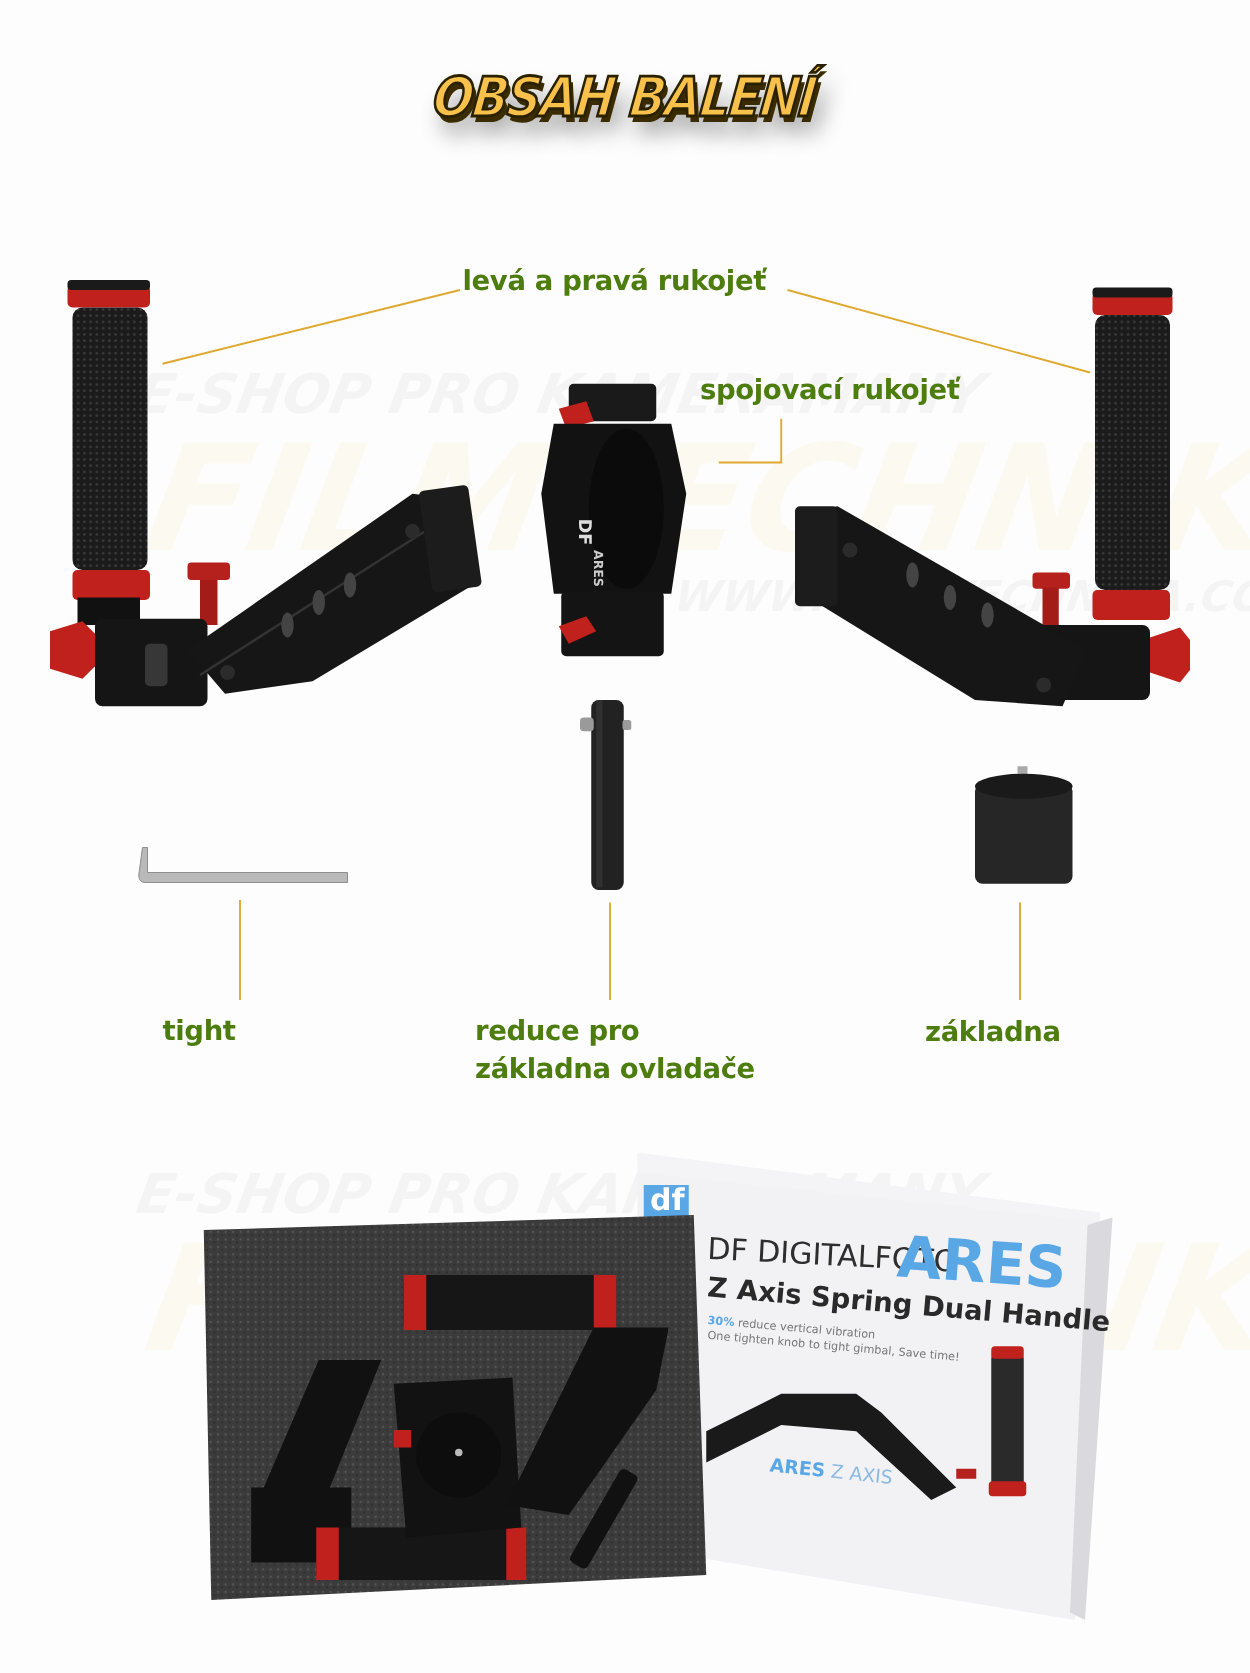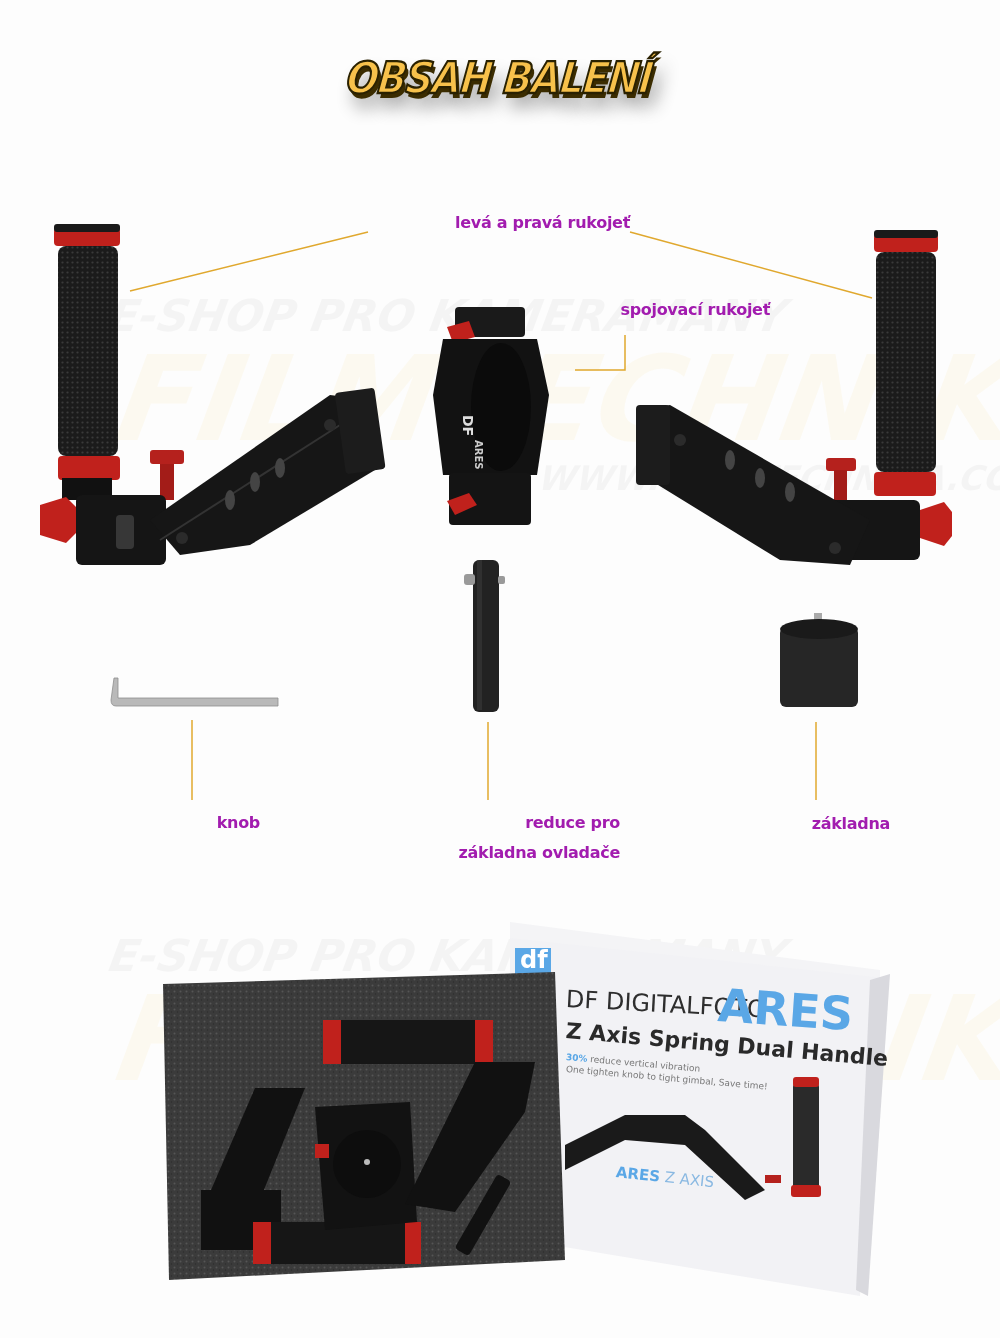--- a/index.html
+++ b/index.html
@@ -1,42 +1,42 @@
 <!DOCTYPE html>
 <html><head>
 <meta charset="utf-8">
 <style>
   html,body{margin:0;padding:0;}
   body{width:1000px;height:1338px;background:#fdfdfd;position:relative;overflow:hidden;font-family:"DejaVu Sans",sans-serif;}
   .abs{position:absolute;}
   .title-wrap{left:0;top:56px;width:1000px;text-align:center;}
   .title{display:inline-block;font-family:"DejaVu Sans",sans-serif;font-weight:900;font-size:38px;font-style:italic;letter-spacing:-1px;color:#f7c14b;
     -webkit-text-stroke:2px #2a2100;text-shadow:3px 4px 0 #3b2c00, 8px 12px 16px rgba(0,0,0,.45);transform:skewX(-6deg) scaleY(1.15);}
-  .label{font-family:"DejaVu Sans",sans-serif;font-weight:bold;color:#a21caf;font-size:16px;letter-spacing:-0.3px;text-align:right;white-space:nowrap;}
+  .label{font-family:"DejaVu Sans",sans-serif;font-weight:bold;color:#4d7c0f;font-size:22px;letter-spacing:-0.3px;text-align:left;white-space:nowrap;}
   .watermark{font-family:"DejaVu Sans",sans-serif;font-weight:900;font-style:italic;color:rgba(0,0,0,0.035);white-space:nowrap;transform:skewX(-10deg);}
   .watermark.big{color:rgba(245,200,90,0.08);}
   svg{position:absolute;overflow:visible;}
   .box-text{position:absolute;white-space:nowrap;}
 </style>
 </head>
 <body>
 
 <div class="abs watermark" style="left:110px;top:290px;font-size:44px;">E-SHOP PRO KAMERAMANY</div>
 <div class="abs watermark big" style="left:120px;top:330px;font-size:118px;">FILMTECHNIKA</div>
 <div class="abs watermark" style="left:540px;top:458px;font-size:34px;">WWW.FILMTECHNIKA.COM</div>
 <div class="abs watermark" style="left:110px;top:930px;font-size:44px;">E-SHOP PRO KAMERAMANY</div>
 <div class="abs watermark big" style="left:120px;top:970px;font-size:118px;">FILMTECHNIKA</div>
 
 <div class="abs title-wrap">
   <span class="title">OBSAH BALENÍ</span>
 </div>
 
 <div class="abs label" style="left:370px;top:213px;width:260px;">levá a pravá rukojeť</div>
 <div class="abs label" style="left:560px;top:300px;width:210px;">spojovací rukojeť</div>
-<div class="abs label" style="left:130px;top:813px;width:130px;">knob</div>
+<div class="abs label" style="left:130px;top:813px;width:130px;">tight</div>
 <div class="abs label" style="left:380px;top:813px;width:240px;">reduce pro</div>
 <div class="abs label" style="left:380px;top:843px;width:240px;">základna ovladače</div>
 <div class="abs label" style="left:740px;top:814px;width:150px;">základna</div>
 
 <svg width="1000" height="900" style="left:0;top:0;">
   <line x1="368" y1="232" x2="130" y2="291" stroke="#e0a82e" stroke-width="1.5"></line>
   <line x1="630" y1="232" x2="872" y2="298" stroke="#e0a82e" stroke-width="1.5"></line>
   <polyline points="625,335 625,370 575,370" fill="none" stroke="#e0a82e" stroke-width="1.5"></polyline>
   <line x1="192" y1="720" x2="192" y2="800" stroke="#e0a82e" stroke-width="1.5"></line>
   <line x1="488" y1="722" x2="488" y2="800" stroke="#e0a82e" stroke-width="1.5"></line>

